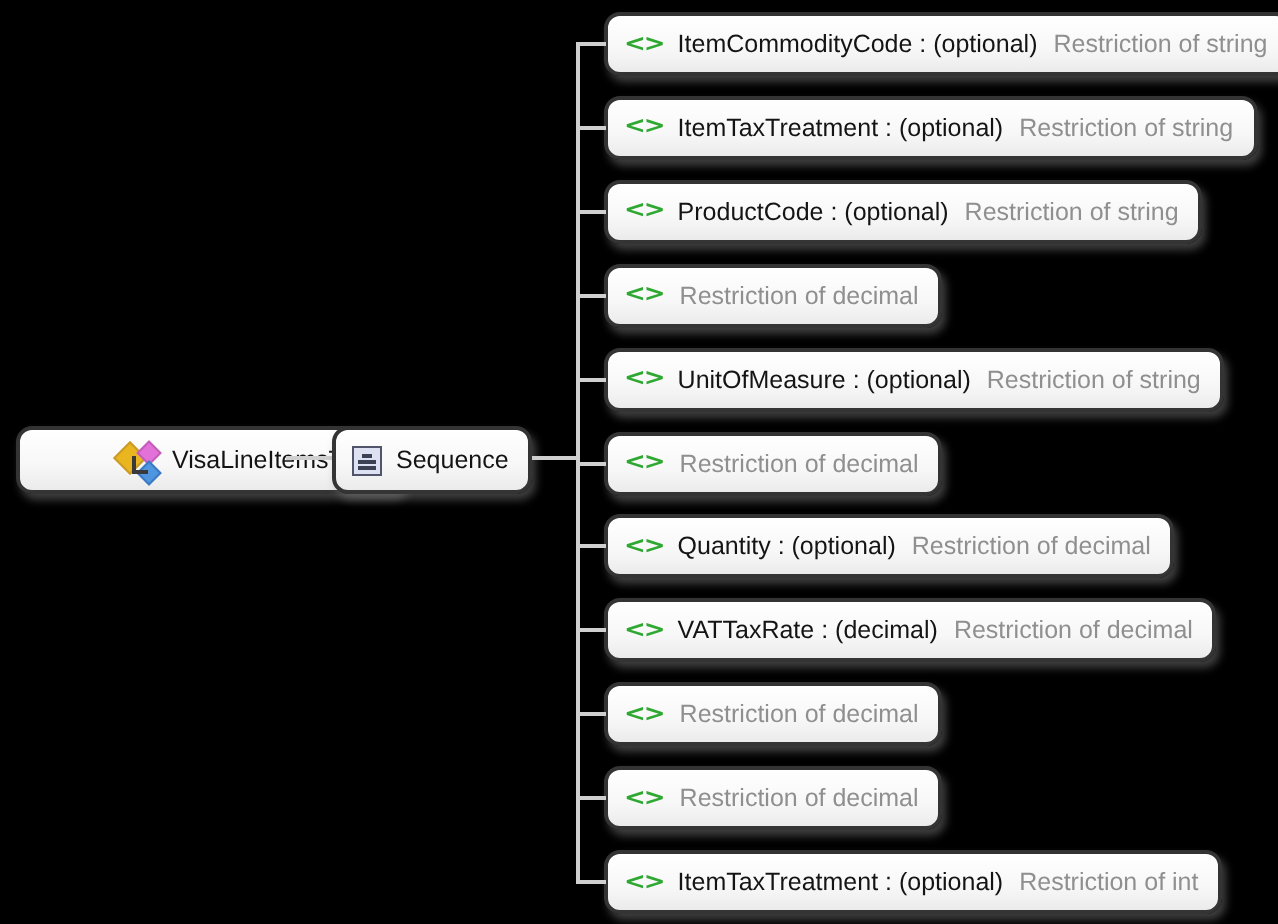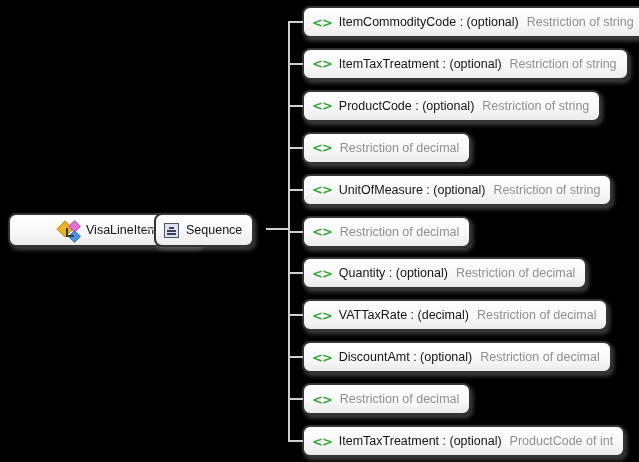--- a/index.html
+++ b/index.html
@@ -9,21 +9,21 @@
   .node{
     position:absolute;
     display:inline-flex;align-items:center;gap:7px;
     background:linear-gradient(180deg,#ffffff 0%,#f7f7f7 60%,#ebebeb 100%);
     border:2px solid #343434;border-radius:8px;
     padding:0 10px 0 8px;white-space:nowrap;box-sizing:border-box;
     box-shadow:2px 3px 4px rgba(125,125,125,.5);
   }
   .root-node,.seq-node{height:34px;top:213px;}
   .root-node{left:8px;padding-left:48px;}
-  .seq-node{left:154px;}
+  .seq-node{left:166px;}
   .item-node{height:32px;left:302px;}
 
   .node-label{color:#141414;font-size:12.5px;}
   .elem-label{color:#141414;font-size:12.5px;}
   .elem-restriction{color:#8f8f8f;font-size:12.5px;margin-left:1px;}
   .elem-icon{color:#2fa832;font-weight:bold;font-size:13px;letter-spacing:-1px;
              font-family:"DejaVu Sans",sans-serif;transform:scaleY(.9);}
 
   
   .ct-icon{position:relative;width:21px;height:19px;flex:0 0 21px;}
@@ -118,29 +118,28 @@
   </div>
 <div class="conn h" style="left: 288px; top: 272.4px; width: 15px;"></div>
   <div class="node item-node" style="top: 299.3px;">
     <span class="elem-icon">&lt;&gt;</span>
     <span class="elem-label">VATTaxRate : (decimal)</span>
     <span class="elem-restriction">Restriction of decimal</span>
   </div>
 <div class="conn h" style="left: 288px; top: 314.3px; width: 15px;"></div>
   <div class="node item-node" style="top: 341.2px;">
     <span class="elem-icon">&lt;&gt;</span>
-    <span class="elem-label">DiscountAmt : (optional)</span>
     <span class="elem-restriction">Restriction of decimal</span>
   </div>
 <div class="conn h" style="left: 288px; top: 356.2px; width: 15px;"></div>
   <div class="node item-node" style="top: 383.1px;">
     <span class="elem-icon">&lt;&gt;</span>
     <span class="elem-restriction">Restriction of decimal</span>
   </div>
 <div class="conn h" style="left: 288px; top: 398.1px; width: 15px;"></div>
   <div class="node item-node" style="top: 425px;">
     <span class="elem-icon">&lt;&gt;</span>
     <span class="elem-label">ItemTaxTreatment : (optional)</span>
-    <span class="elem-restriction">ProductCode of int</span>
+    <span class="elem-restriction">Restriction of int</span>
   </div>
 <div class="conn h" style="left: 288px; top: 440px; width: 15px;"></div>
     </div>
 </div>
 
 </body></html>

